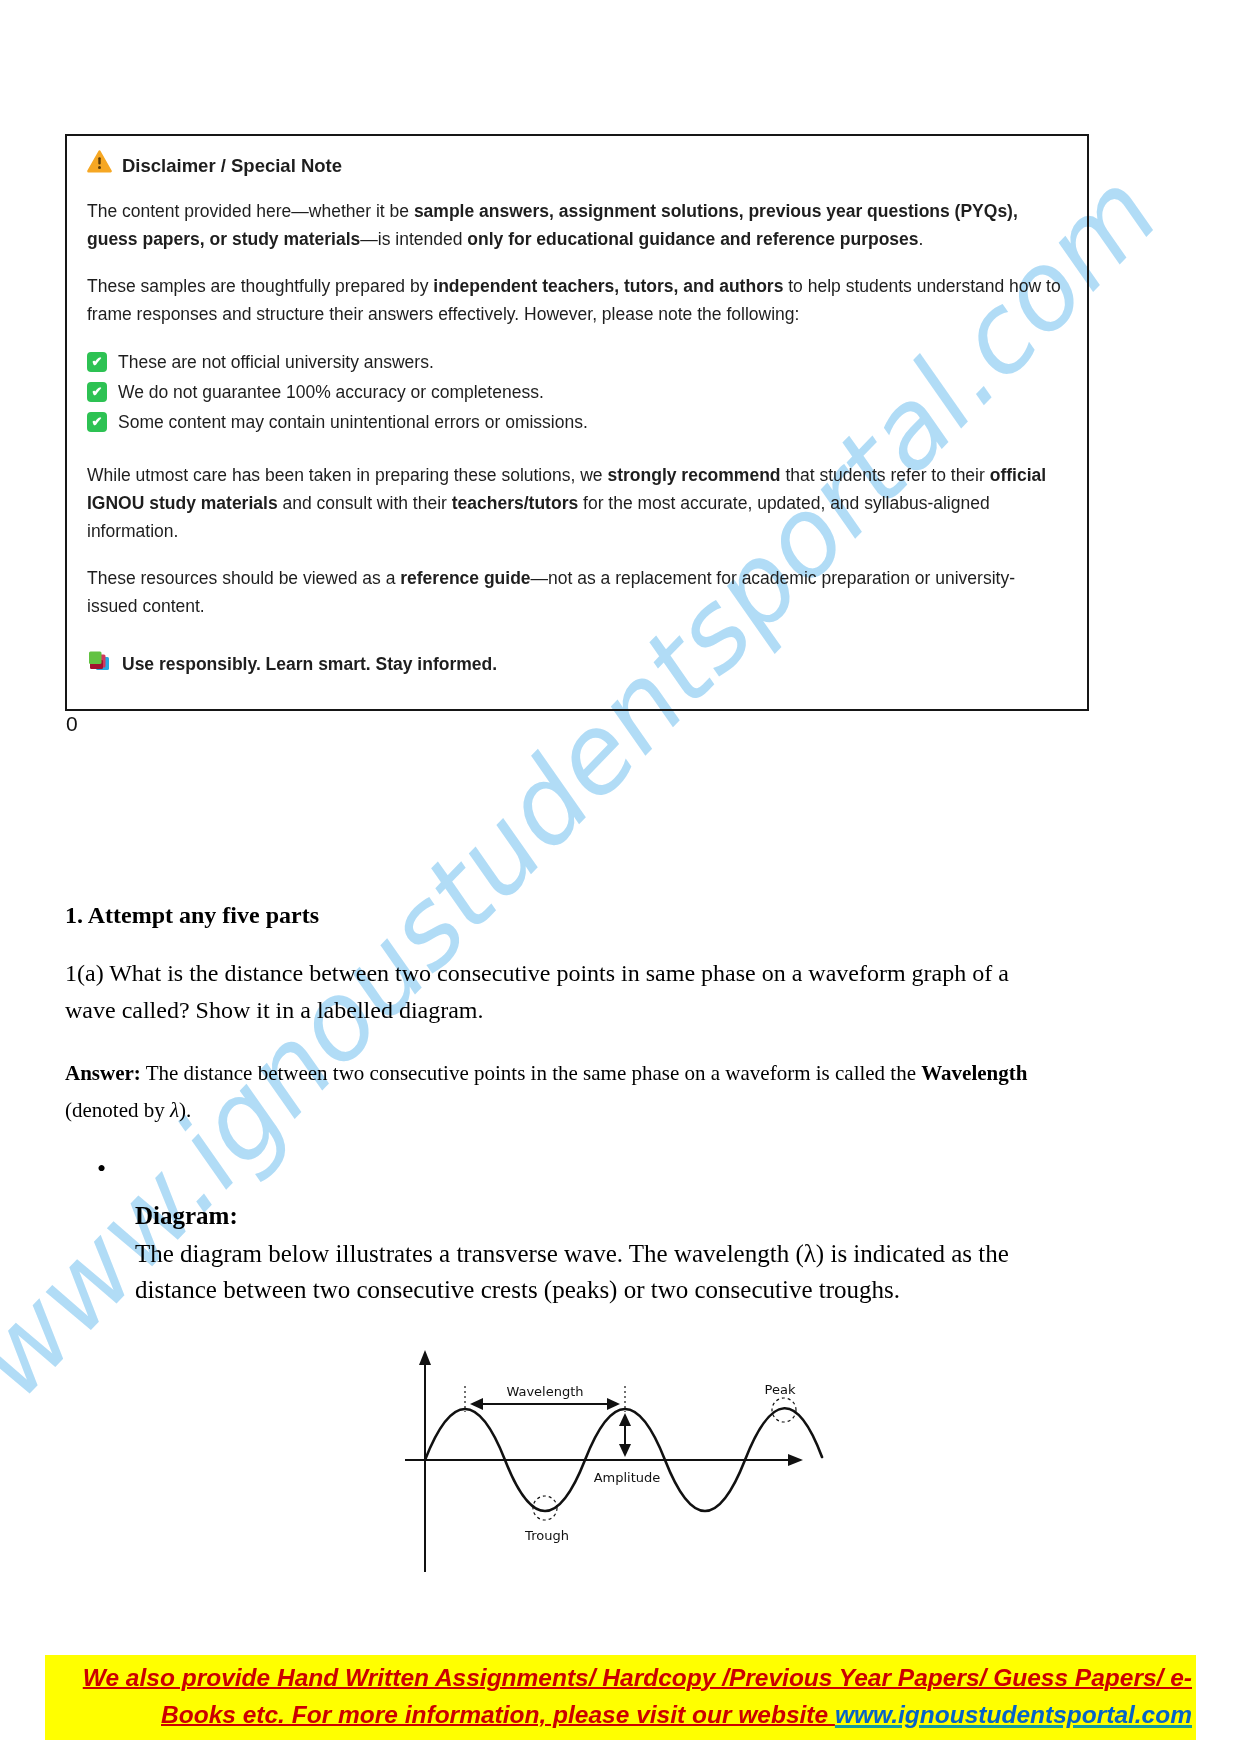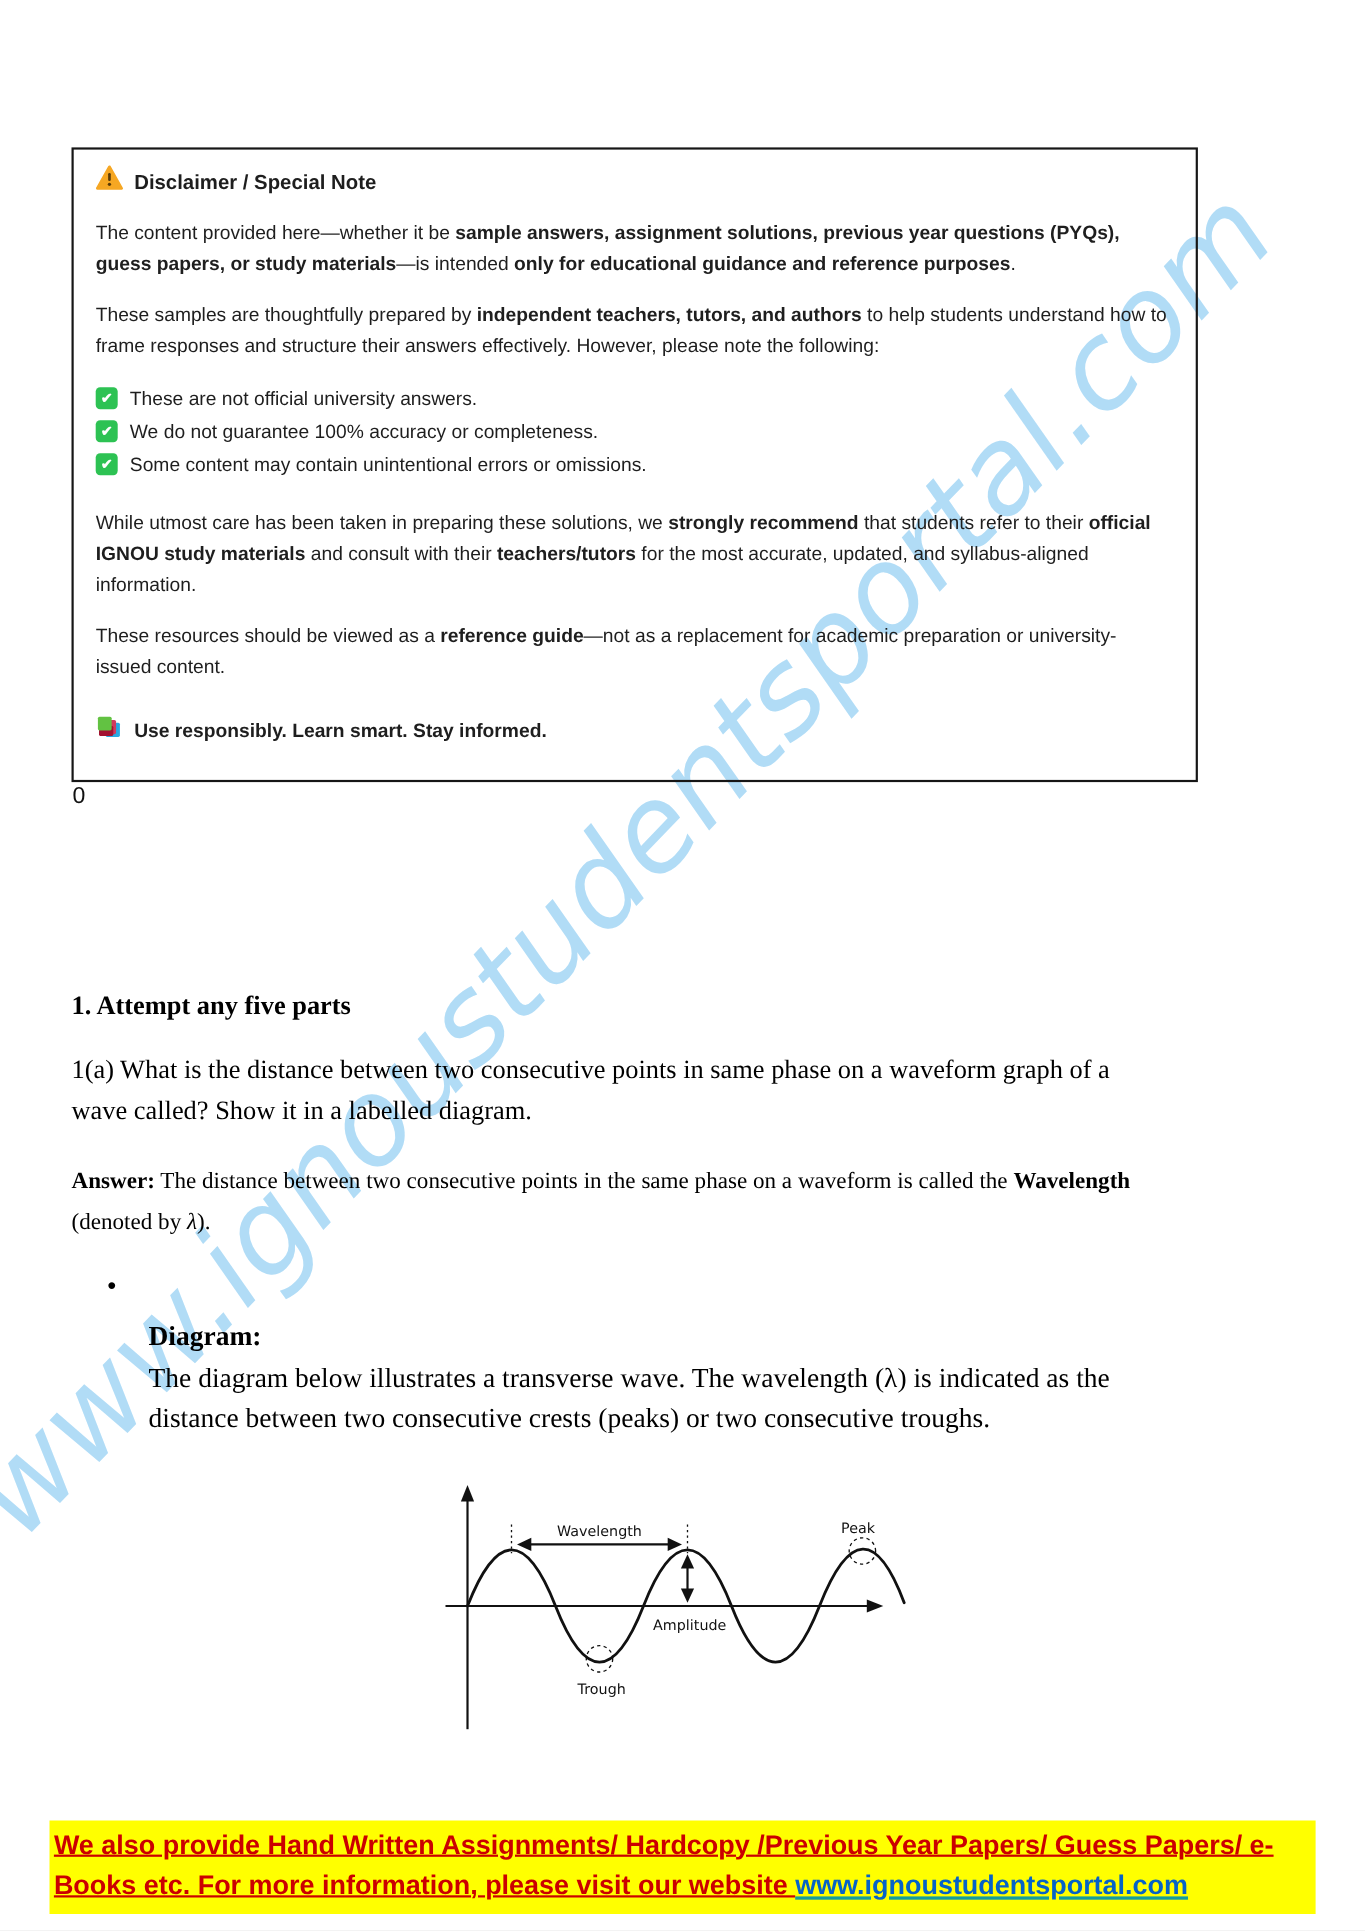--- a/index.html
+++ b/index.html
@@ -46,22 +46,22 @@
   .answer{font-size:21px;line-height:37px;margin:0 0 22px 0;}
   .bullet-item{display:flex;margin:0 0 0 32px;font-size:25px;line-height:36px;}
   .bullet-dot{flex:0 0 38px;font-size:26px;line-height:36px;}
   .bullet-label{font-weight:bold;margin-bottom:2px;margin-top:47px;}
   
   .diagram-svg{position:absolute;left:0;top:0;z-index:1;pointer-events:none;}
   .diagram-svg text{font-family:"DejaVu Sans",sans-serif;font-size:13px;fill:#111;}
   
   .footer{
     position:absolute;left:45px;top:1655px;width:1151px;z-index:2;
-    background:#ffff00;text-align:left;
-    font-weight:bold;font-size:24.5px;line-height:37px;
+    background:#ffff00;text-align:right;
+    font-style:italic;font-weight:bold;font-size:24.5px;line-height:37px;
     padding:4px 4px 7px 4px;box-sizing:border-box;color:#cb0000;
   }
   .footer .red{
     text-decoration:underline;text-decoration-thickness:2px;text-decoration-color:#cb0000;
   }
   .footer .site-link{
     color:#0663c7;text-decoration:underline;text-decoration-thickness:2.5px;
     text-decoration-color:#149d9d;cursor:pointer;
   }
 </style>

